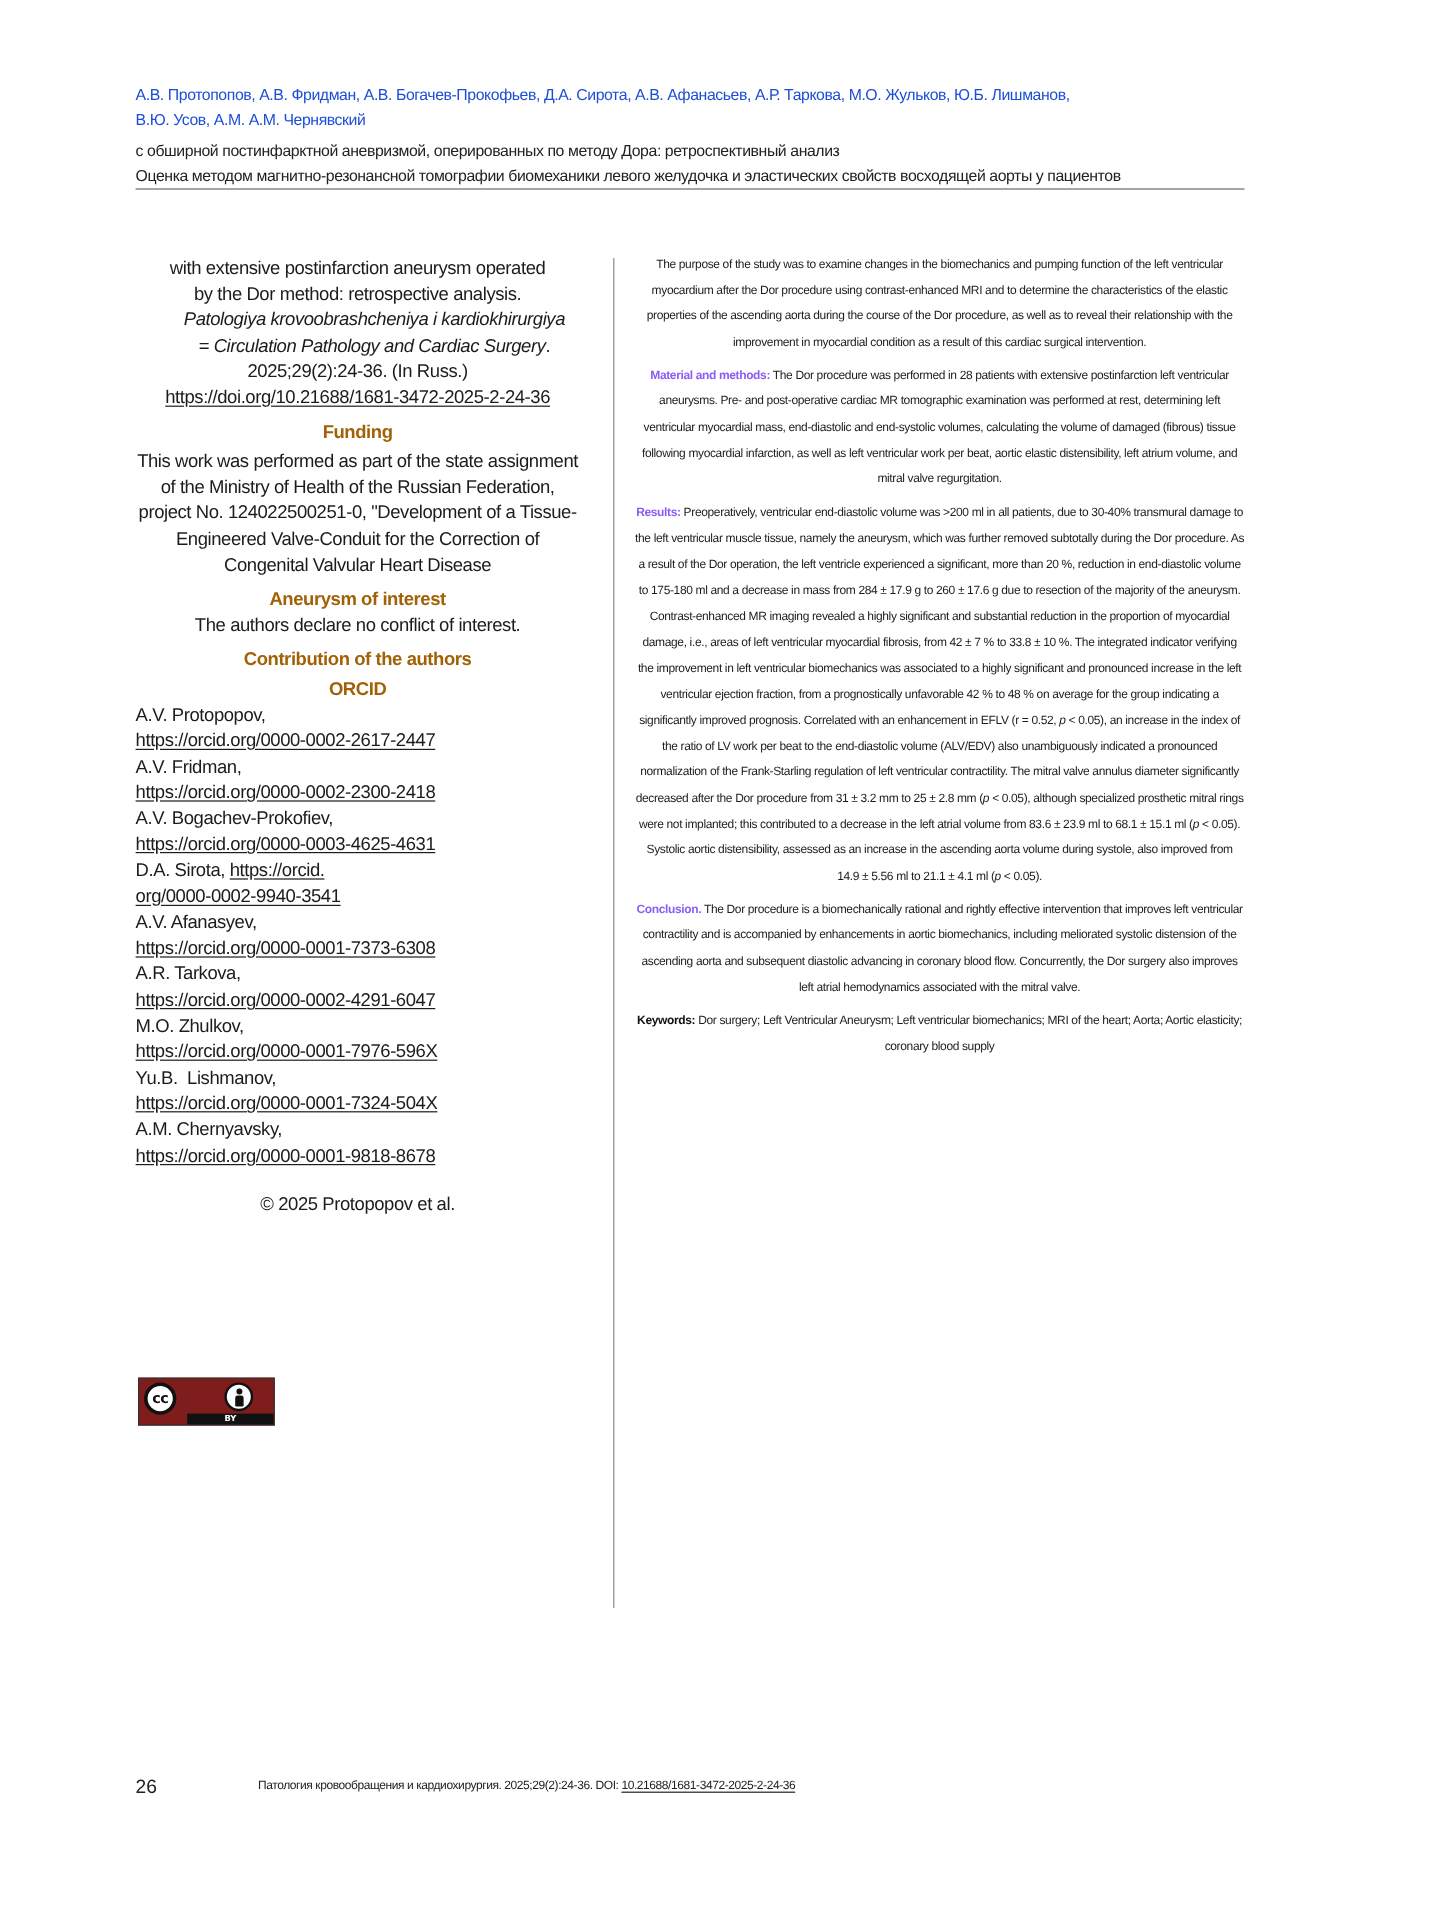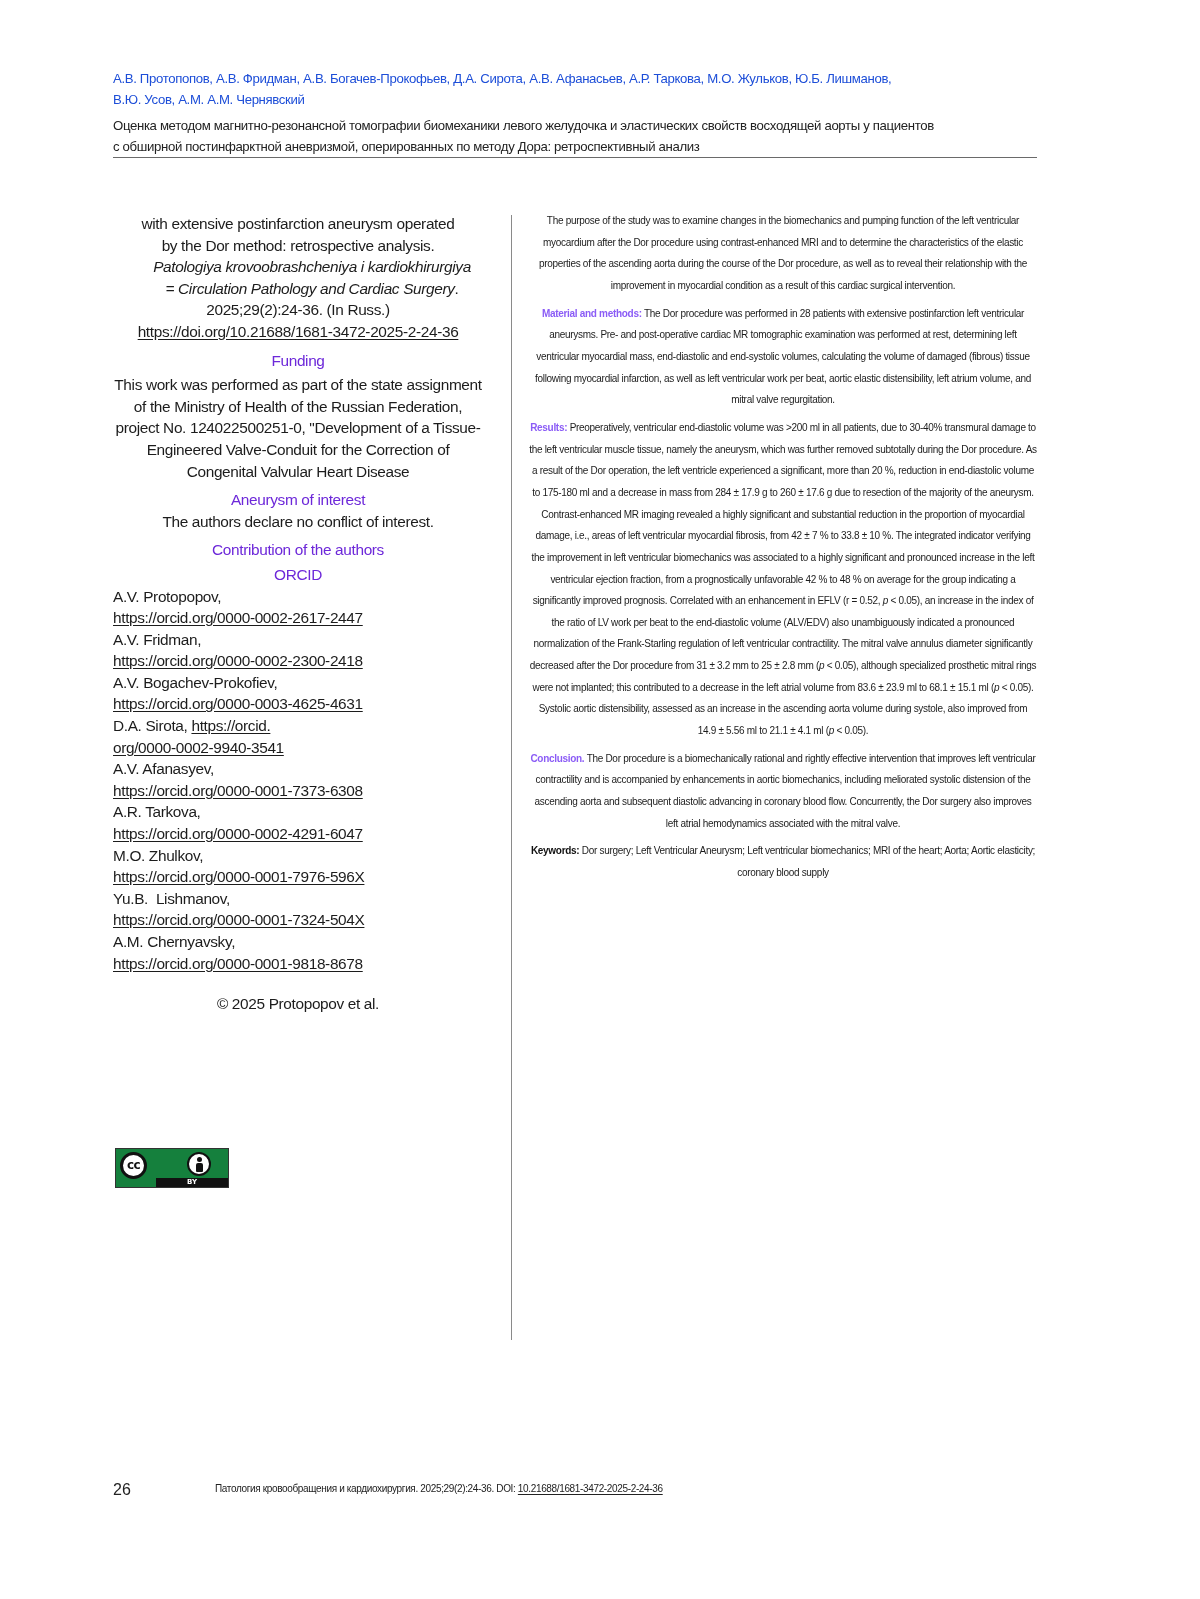--- a/index.html
+++ b/index.html
@@ -13,30 +13,30 @@
 
     .col-left { position: absolute; left: 113px; top: 213px; width: 370px;
                 font-size: 15.4px; line-height: 21.6px; letter-spacing: -0.35px; color: #1c1c1c; }
     .col-divider { position: absolute; left: 511px; top: 215px; width: 1px; height: 1125px; background: #8a8a8a; }
     .col-right { position: absolute; left: 529px; top: 210px; width: 508px;
                  font-size: 10px; line-height: 21.65px; letter-spacing: -0.3px; color: #1c1c1c; text-align: justify; }
 
     .col-left p, .col-right p { margin: 0; text-align: center; }
     .col-left .ital { font-style: italic; margin-left: 28px; }
     a.link { color: #1c1c1c; text-decoration: underline; text-underline-offset: 2px; }
-    .heading { font-weight: normal; color: #6d28d9; }
+    .heading { font-weight: bold; color: #a16207; }
     .sec-gap { margin-top: 7px !important; }
     .sec-gap-sm { margin-top: 3px !important; }
     .para-gap { margin-top: 6px !important; }
     .accent { font-weight: bold; color: #8b5cf6; }
     .kw-label { font-weight: bold; color: #111; }
 
     .copyright { margin-top: 19px !important; }
     .cc-badge { position: absolute; left: 115px; top: 1148px; width: 114px; height: 40px;
-                background: #15803d; border: 1px solid #333; box-sizing: border-box; }
+                background: #7f1d1d; border: 1px solid #333; box-sizing: border-box; }
     .cc-badge .cc-circle { position: absolute; left: 4px; top: 3px; width: 27px; height: 27px; border-radius: 50%;
                            background: #fff; border: 3px solid #111; box-sizing: border-box;
                            font: bold 12px "DejaVu Sans", sans-serif; color: #111; text-align: center; line-height: 21px; letter-spacing: -0.5px; }
     .cc-badge .by-circle { position: absolute; left: 71px; top: 3px; width: 24px; height: 24px; border-radius: 50%;
                            background: #fff; border: 2px solid #111; box-sizing: border-box; }
     .cc-badge .by-circle .head { position: absolute; left: 8px; top: 3px; width: 5px; height: 5px; background: #111; border-radius: 50%; }
     .cc-badge .by-circle .torso { position: absolute; left: 7px; top: 9px; width: 7px; height: 9px; background: #111; border-radius: 2px 2px 1px 1px; }
     .cc-badge .by-strip { position: absolute; left: 40px; bottom: 0; width: 72px; height: 9px; background: #111; color: #fff;
                           font: bold 7px "DejaVu Sans", sans-serif; text-align: center; line-height: 9px; }
 
@@ -47,22 +47,22 @@
   </style>
 </head>
 <body>
 
 <div class="running-head">
   <div class="rh-authors">
     <div>А.В. Протопопов, А.В. Фридман, А.В. Богачев-Прокофьев, Д.А. Сирота, А.В. Афанасьев, А.Р. Таркова, М.О. Жульков, Ю.Б. Лишманов,</div>
     <div>В.Ю. Усов, А.М. А.М. Чернявский</div>
   </div>
   <div class="rh-title">
+    <div>с обширной постинфарктной аневризмой, оперированных по методу Дора: ретроспективный анализ</div>
     <div>Оценка методом магнитно-резонансной томографии биомеханики левого желудочка и эластических свойств восходящей аорты у пациентов</div>
-    <div>с обширной постинфарктной аневризмой, оперированных по методу Дора: ретроспективный анализ</div>
   </div>
 </div>
 <div class="rh-rule"></div>
 
 <div class="col-left">
   <p>
     <span>with extensive postinfarction aneurysm operated</span><br>
     <span>by the Dor method: retrospective analysis.</span><br>
     <span class="ital">Patologiya krovoobrashcheniya i kardiokhirurgiya</span><br>
     <span class="ital">= Circulation Pathology and Cardiac Surgery</span><span>.</span><br>

